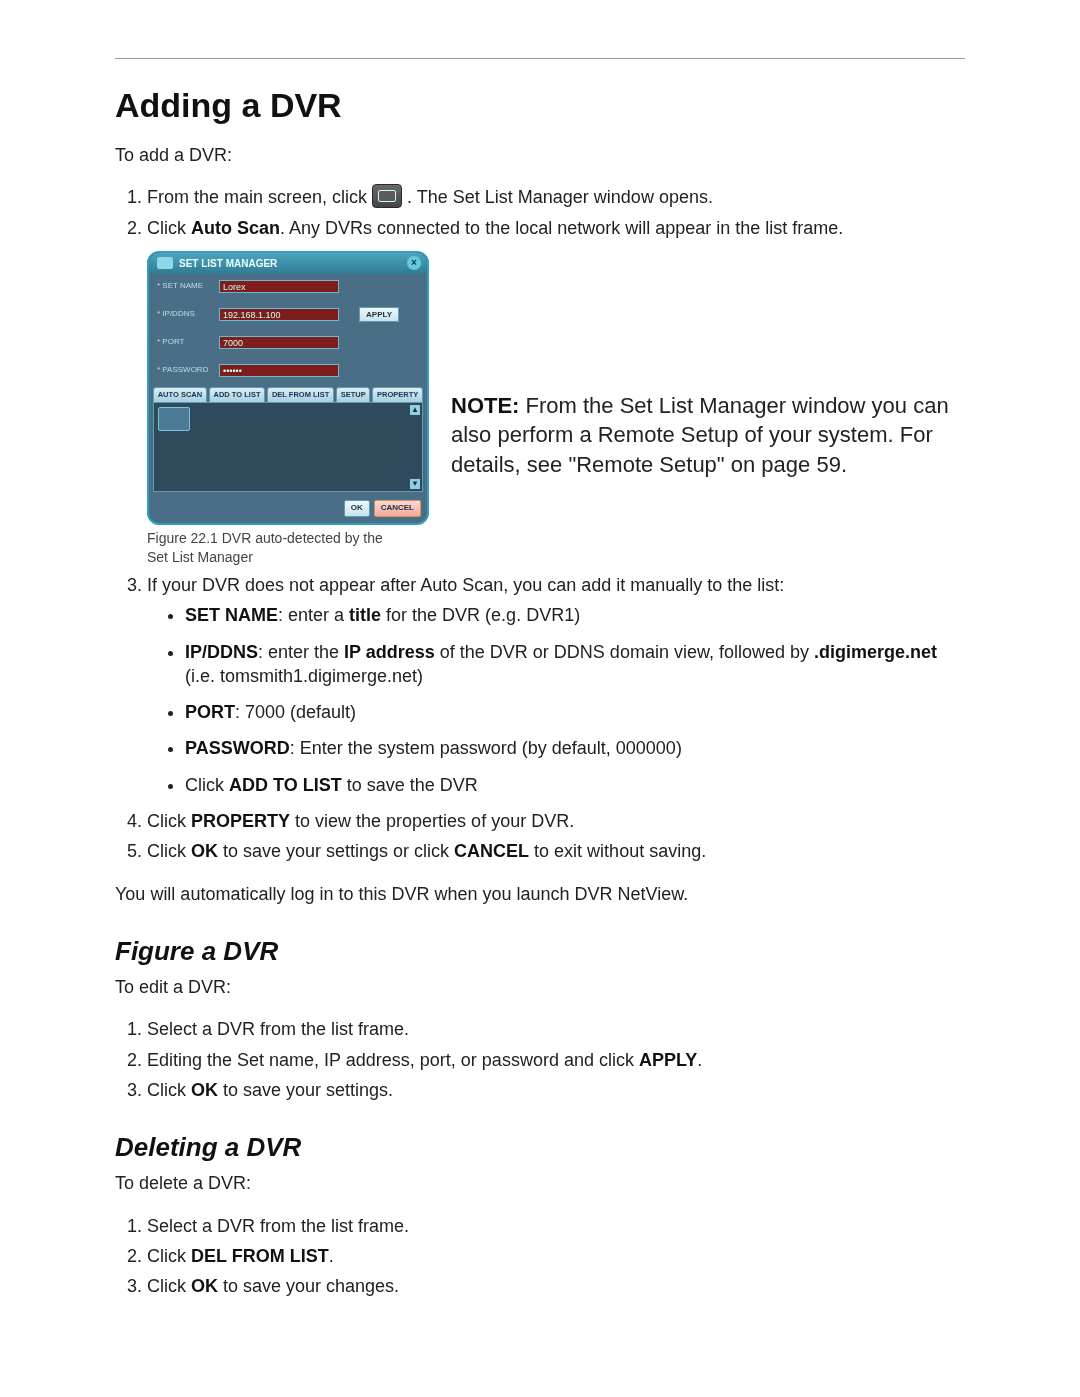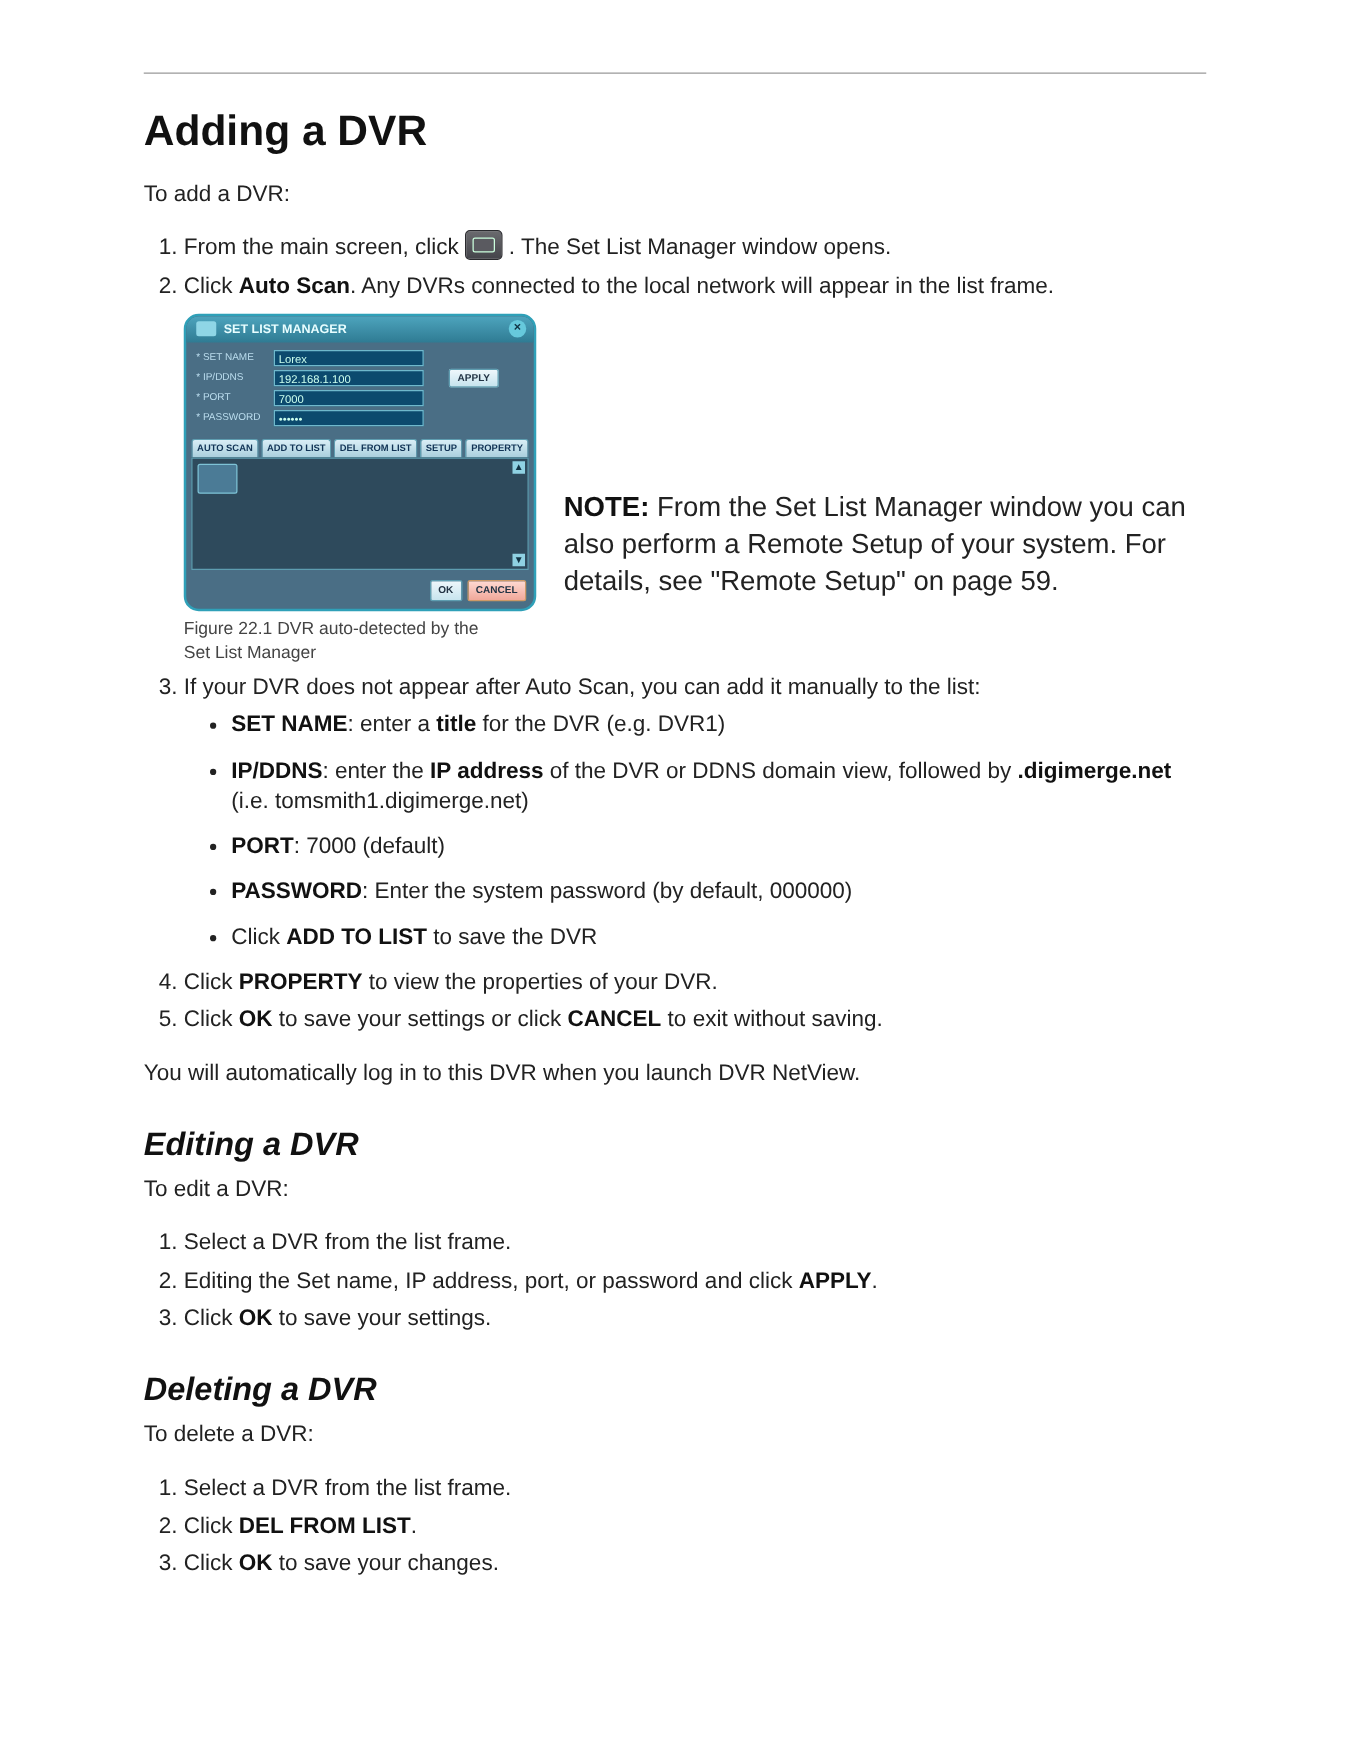--- a/index.html
+++ b/index.html
@@ -106,27 +106,27 @@
   }
   .slm-title .close {
     position:absolute; right:6px; top:3px;
     width:14px;height:14px; background:#66c9dc; border-radius:50%;
     text-align:center; line-height:14px; color:#134; font-weight:bold;
   }
   .slm-form {
     padding: 6px 8px 10px 8px;
     display: grid;
     grid-template-columns: 62px 120px 60px;
-    row-gap: 3px;
+    row-gap: 15px;
     align-items: center;
   }
   .slm-label { color:#bde; font-size:8px; }
   .slm-input {
     height: 11px;
-    background: #0c4a6e;
+    background: #7f1d1d;
     border: 1px solid #6fb8cc;
     color:#cfe;
     padding:0 3px;
     overflow:hidden; white-space:nowrap;
   }
   .slm-apply {
     grid-row: 2 / span 1;
     grid-column: 3;
     justify-self: end;
   }
@@ -273,21 +273,21 @@
     <li>
       <span>Click </span><b>PROPERTY</b><span> to view the properties of your DVR.</span>
     </li>
     <li>
       <span>Click </span><b>OK</b><span> to save your settings or click </span><b>CANCEL</b><span> to exit without saving.</span>
     </li>
   </ol>
 
   <p style="margin-top:18px;">You will automatically log in to this DVR when you launch DVR NetView.</p>
 
-  <h2 class="subsection">Editing a DVR</h2>
+  <h2 class="subsection">Figure a DVR</h2>
   <p class="intro">To edit a DVR:</p>
   <ol class="main-list">
     <li>Select a DVR from the list frame.</li>
     <li>
       <span>Editing the Set name, IP address, port, or password and click </span><b>APPLY</b><span>.</span>
     </li>
     <li>
       <span>Click </span><b>OK</b><span> to save your settings.</span>
     </li>
   </ol>

